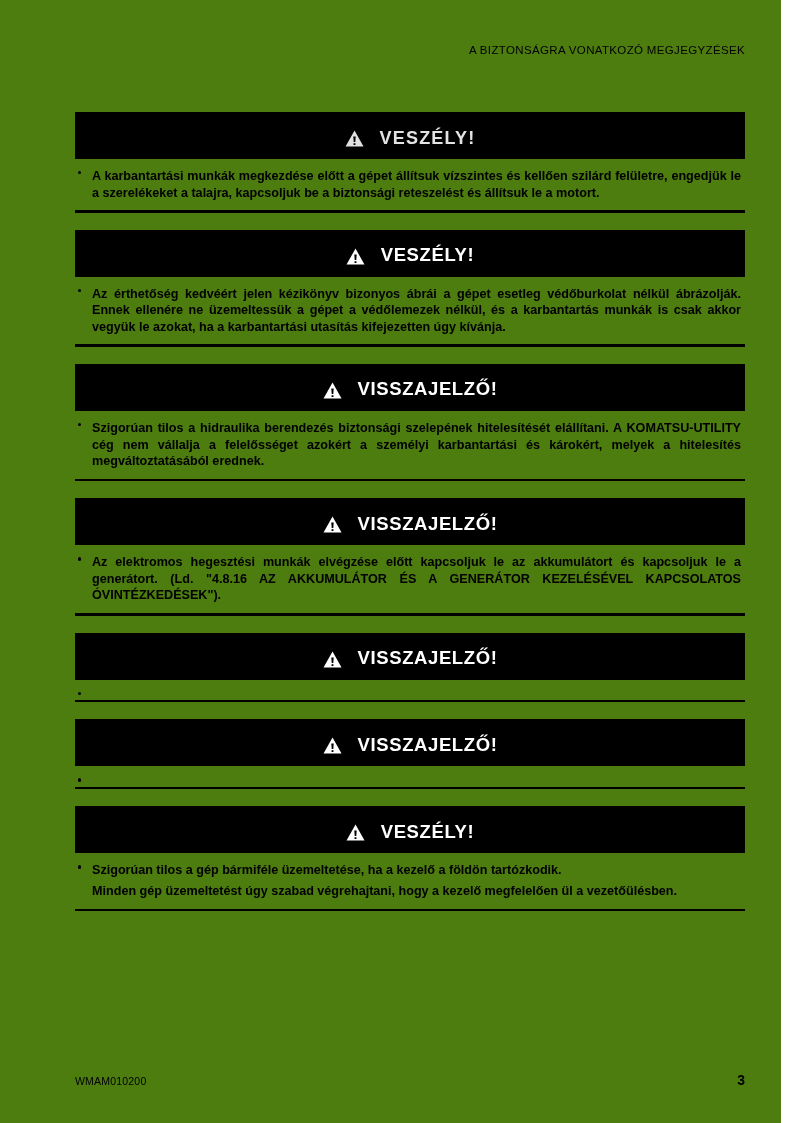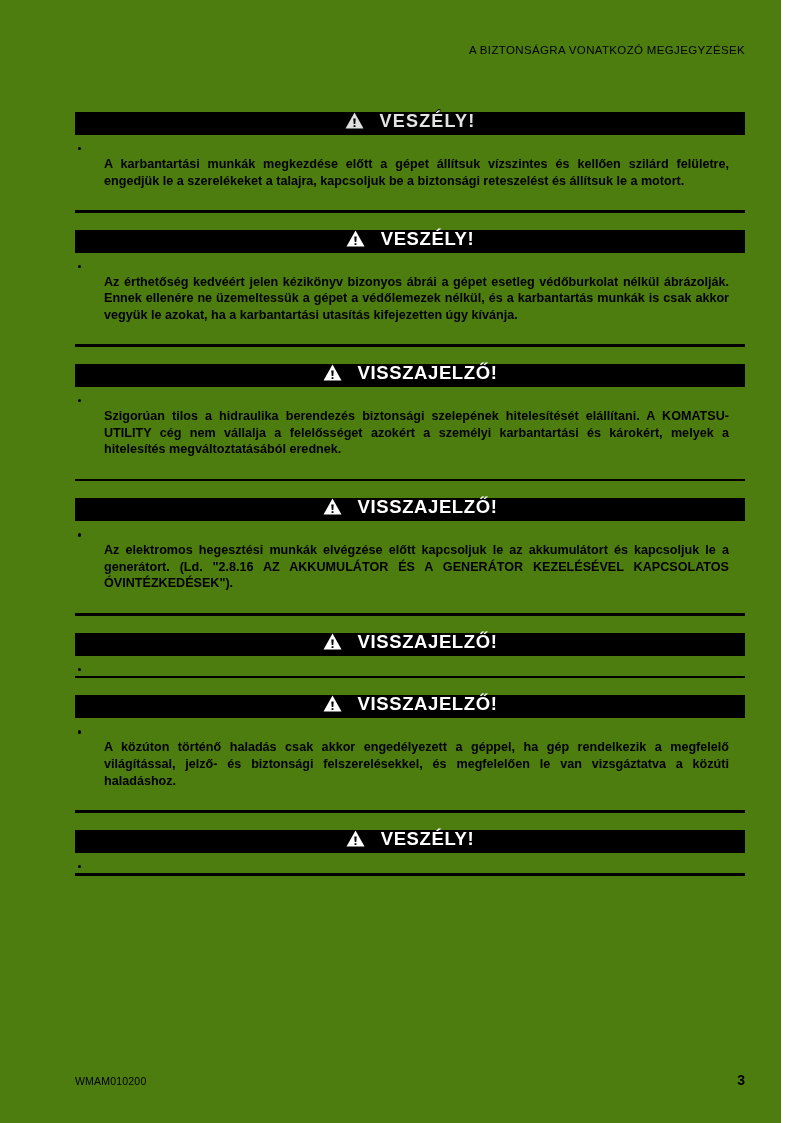--- a/index.html
+++ b/index.html
@@ -44,24 +44,24 @@
 
   .notice {
     margin-bottom: 17px;
   }
   .notice:last-child { margin-bottom: 0; }
 
   .notice-bar {
     background: #000000;
     height: 23px;
     display: flex;
-    align-items: flex-start;
+    align-items: flex-end;
     justify-content: center;
     gap: 16px;
-    padding: 0;
+    padding: 12px;
   }
 
   .warn-icon {
     display: block;
     width: 19px;
     height: 17px;
     flex: 0 0 auto;
   }
 
   .notice-title {
@@ -107,21 +107,21 @@
     border-radius: 50%;
   }
 
   .notice-text {
     flex: 1 1 auto;
     font-size: 12.6px;
     line-height: 16.6px;
     font-weight: bold;
     color: #000;
   }
-  .notice-text p { margin: 16px; }
+  .notice-text p { margin: 4px; }
   .notice-text p.just { text-align: justify; }
 
   .notice-rule {
     height: 2.5px;
     background: #000000;
     margin-top: 1px;
   }
 
   
   .page-footer {
@@ -215,73 +215,76 @@
             <path d="M16.6 13 L21.4 13 L20.6 24.2 L17.4 24.2 Z" fill="#000000"></path>
             <rect x="17.1" y="26.4" width="3.8" height="3.6" fill="#000000"></rect>
           </svg>
           <span class="notice-title">VISSZAJELZŐ!</span>
         </div>
         <div class="notice-body">
           <span class="bullet">
             <i></i>
           </span>
           <div class="notice-text">
-            <p class="just">Az elektromos hegesztési munkák elvégzése előtt kapcsoljuk le az akkumulátort és kapcsoljuk le a generátort. (Ld. "2.8.16 AZ AKKUMULÁTOR ÉS A GENERÁTOR KEZELÉSÉVEL KAPCSOLATOS ÓVINTÉZKEDÉSEK").</p>
-          </div>
-        </div>
-        <div class="notice-rule"></div>
-      </div>
-      <div class="notice">
-        <div class="notice-bar">
-          <svg class="warn-icon" viewBox="0 0 38 34">
-            <path d="M19 1 L37 33 L1 33 Z" fill="#ffffff"></path>
-            <path d="M16.6 13 L21.4 13 L20.6 24.2 L17.4 24.2 Z" fill="#000000"></path>
-            <rect x="17.1" y="26.4" width="3.8" height="3.6" fill="#000000"></rect>
-          </svg>
-          <span class="notice-title">VISSZAJELZŐ!</span>
-        </div>
-        <div class="notice-body">
-          <span class="bullet">
-            <i></i>
-          </span>
-        </div>
-        <div class="notice-rule"></div>
-      </div>
-      <div class="notice">
-        <div class="notice-bar">
-          <svg class="warn-icon" viewBox="0 0 38 34">
-            <path d="M19 1 L37 33 L1 33 Z" fill="#ffffff"></path>
-            <path d="M16.6 13 L21.4 13 L20.6 24.2 L17.4 24.2 Z" fill="#000000"></path>
-            <rect x="17.1" y="26.4" width="3.8" height="3.6" fill="#000000"></rect>
-          </svg>
-          <span class="notice-title">VISSZAJELZŐ!</span>
-        </div>
-        <div class="notice-body">
-          <span class="bullet">
-            <i></i>
-          </span>
-          <div class="notice-text">
-            <p class="just">A közúton történő haladás csak akkor engedélyezett a géppel, ha gép rendelkezik a megfelelő világítással, jelző- és biztonsági felszerelésekkel, és megfelelően le van vizsgáztatva a közúti haladáshoz.</p>
+            <p class="just">Az elektromos hegesztési munkák elvégzése előtt kapcsoljuk le az akkumulátort és kapcsoljuk le a generátort. (Ld. "4.8.16 AZ AKKUMULÁTOR ÉS A GENERÁTOR KEZELÉSÉVEL KAPCSOLATOS ÓVINTÉZKEDÉSEK").</p>
+          </div>
+        </div>
+        <div class="notice-rule"></div>
+      </div>
+      <div class="notice">
+        <div class="notice-bar">
+          <svg class="warn-icon" viewBox="0 0 38 34">
+            <path d="M19 1 L37 33 L1 33 Z" fill="#ffffff"></path>
+            <path d="M16.6 13 L21.4 13 L20.6 24.2 L17.4 24.2 Z" fill="#000000"></path>
+            <rect x="17.1" y="26.4" width="3.8" height="3.6" fill="#000000"></rect>
+          </svg>
+          <span class="notice-title">VISSZAJELZŐ!</span>
+        </div>
+        <div class="notice-body">
+          <span class="bullet">
+            <i></i>
+          </span>
+        </div>
+        <div class="notice-rule"></div>
+      </div>
+      <div class="notice">
+        <div class="notice-bar">
+          <svg class="warn-icon" viewBox="0 0 38 34">
+            <path d="M19 1 L37 33 L1 33 Z" fill="#ffffff"></path>
+            <path d="M16.6 13 L21.4 13 L20.6 24.2 L17.4 24.2 Z" fill="#000000"></path>
+            <rect x="17.1" y="26.4" width="3.8" height="3.6" fill="#000000"></rect>
+          </svg>
+          <span class="notice-title">VISSZAJELZŐ!</span>
+        </div>
+        <div class="notice-body">
+          <span class="bullet">
+            <i></i>
+          </span>
+          <div class="notice-text">
           </div>
         </div>
         <div class="notice-rule"></div>
       </div>
       <div class="notice">
         <div class="notice-bar">
           <svg class="warn-icon" viewBox="0 0 38 34">
             <path d="M19 1 L37 33 L1 33 Z" fill="#ffffff"></path>
             <path d="M16.6 13 L21.4 13 L20.6 24.2 L17.4 24.2 Z" fill="#000000"></path>
             <rect x="17.1" y="26.4" width="3.8" height="3.6" fill="#000000"></rect>
           </svg>
           <span class="notice-title">VESZÉLY!</span>
         </div>
         <div class="notice-body">
           <span class="bullet">
             <i></i>
           </span>
+          <div class="notice-text">
+            <p class="just">Szigorúan tilos a gép bármiféle üzemeltetése, ha a kezelő a földön tartózkodik.</p>
+            <p>Minden gép üzemeltetést úgy szabad végrehajtani, hogy a kezelő megfelelően ül a vezetőülésben.</p>
+          </div>
         </div>
         <div class="notice-rule"></div>
       </div>
     </div>
 
   <div class="page-footer">
     <span class="footer-code">WMAM010200</span>
     <span class="footer-page">3</span>
   </div>
 

